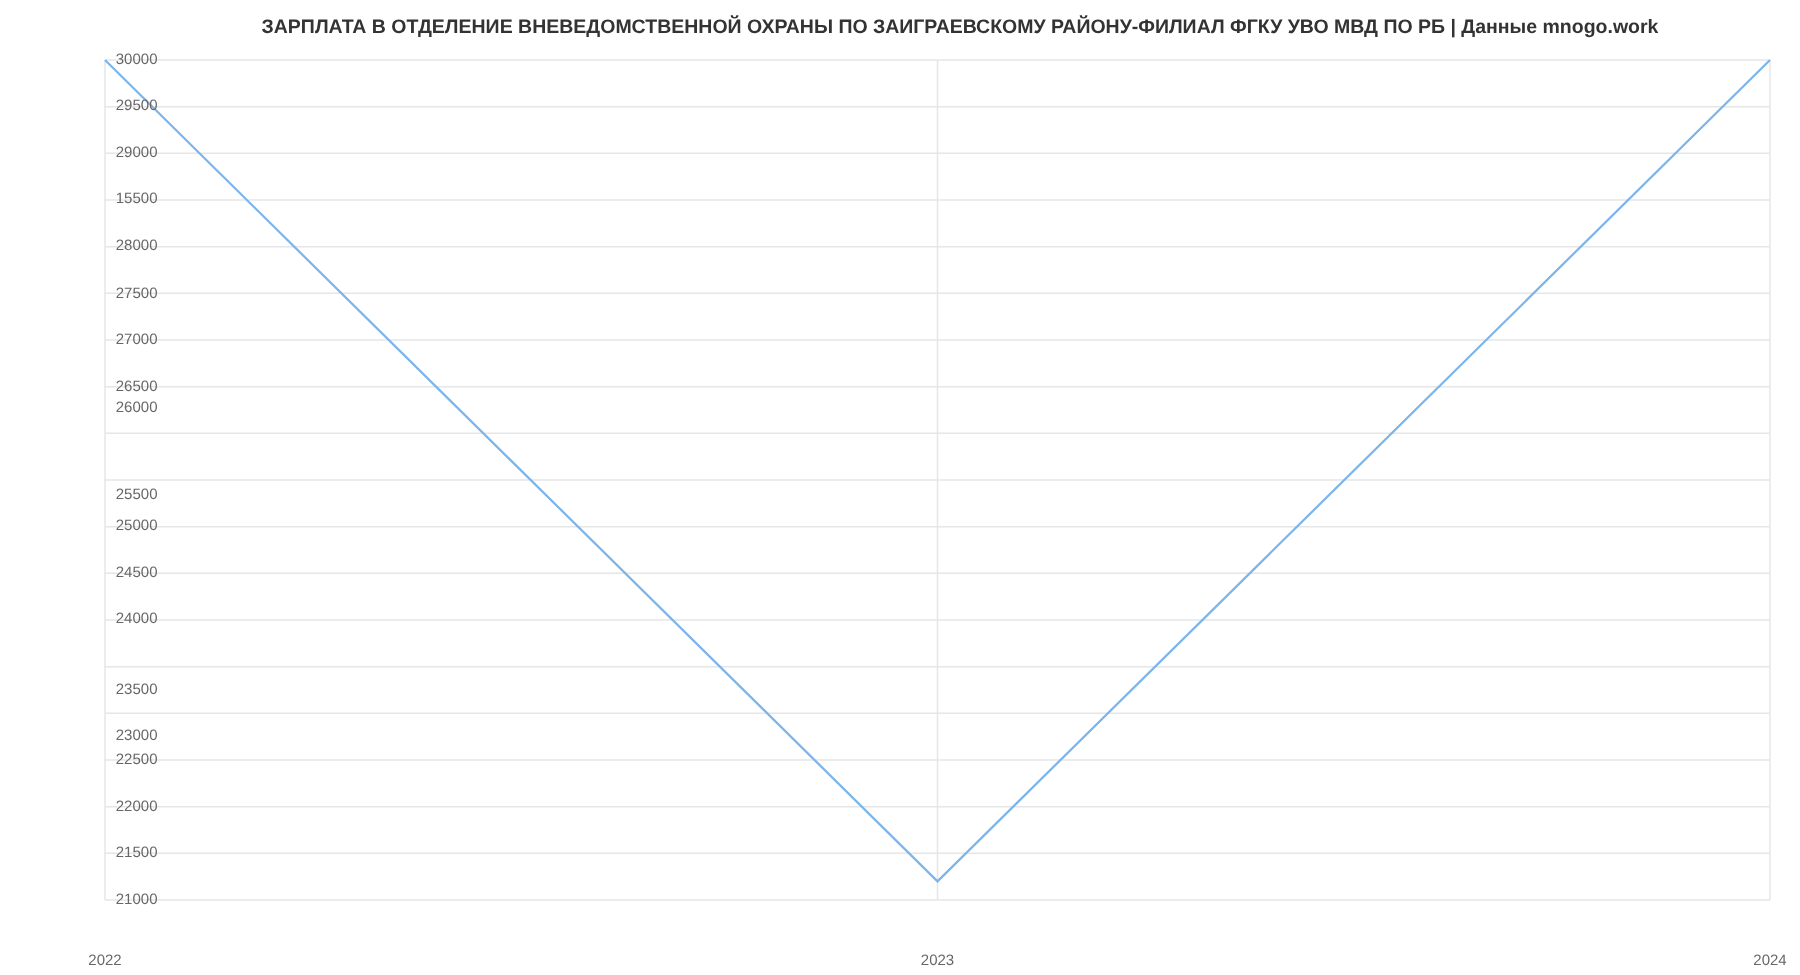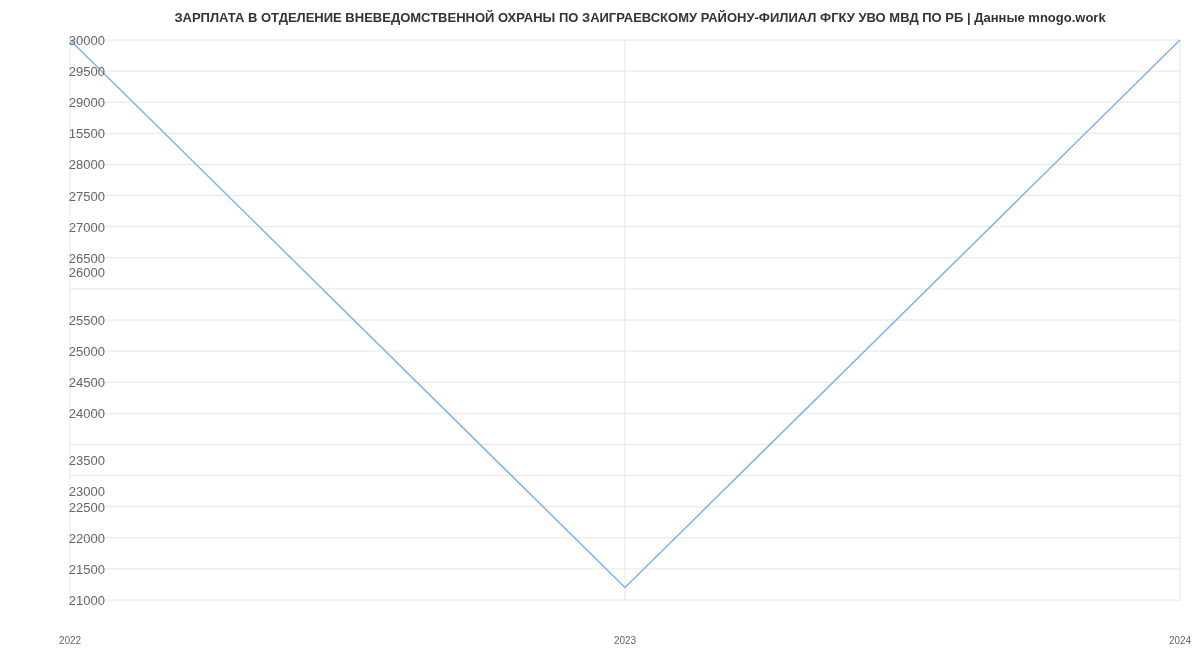--- a/index.html
+++ b/index.html
@@ -25,21 +25,21 @@
   .plot-area {
     position: absolute;
     left: 70px;
     top: 40px;
     width: 1110px;
     height: 560px;
   }
   .y-tick-label {
     position: absolute;
     right: 1135px;
-    font-size: 13px;
+    font-size: 10px;
     color: #666;
     text-align: right;
     transform: translateY(-50%);
     width: 60px;
   }
   .x-tick-label {
     position: absolute;
     top: 635px;
     font-size: 10px;
     color: #666;
@@ -96,21 +96,21 @@
   </div>
 <div class="y-tick-label" style="top: 600px;">21000</div>
     <div class="y-tick-label" style="top: 568.889px;">21500</div>
     <div class="y-tick-label" style="top: 537.778px;">22000</div>
     <div class="y-tick-label" style="top: 506.667px;">22500</div>
     <div class="y-tick-label" style="top: 491px;">23000</div>
     <div class="y-tick-label" style="top: 444.444px; margin-top: 16px;">23500</div>
     <div class="y-tick-label" style="top: 413.333px;">24000</div>
     <div class="y-tick-label" style="top: 382.222px;">24500</div>
     <div class="y-tick-label" style="top: 351.111px;">25000</div>
-    <div class="y-tick-label" style="top: 320px; text-align: right;">25500</div>
+    <div class="y-tick-label" style="top: 330px; text-align: right;">25500</div>
     <div class="y-tick-label" style="top: 272px;">26000</div>
     <div class="y-tick-label" style="top: 257.778px;">26500</div>
     <div class="y-tick-label" style="top: 226.667px;">27000</div>
     <div class="y-tick-label" style="top: 195.556px;">27500</div>
     <div class="y-tick-label" style="top: 164.444px;">28000</div>
     <div class="y-tick-label" style="top: 133.333px;">15500</div>
     <div class="y-tick-label" style="top: 102.222px;">29000</div>
     <div class="y-tick-label" style="top: 71.1111px;">29500</div>
     <div class="y-tick-label" style="top: 40px;">30000</div>
     <div class="x-tick-label" style="left: 70px;">2022</div>

